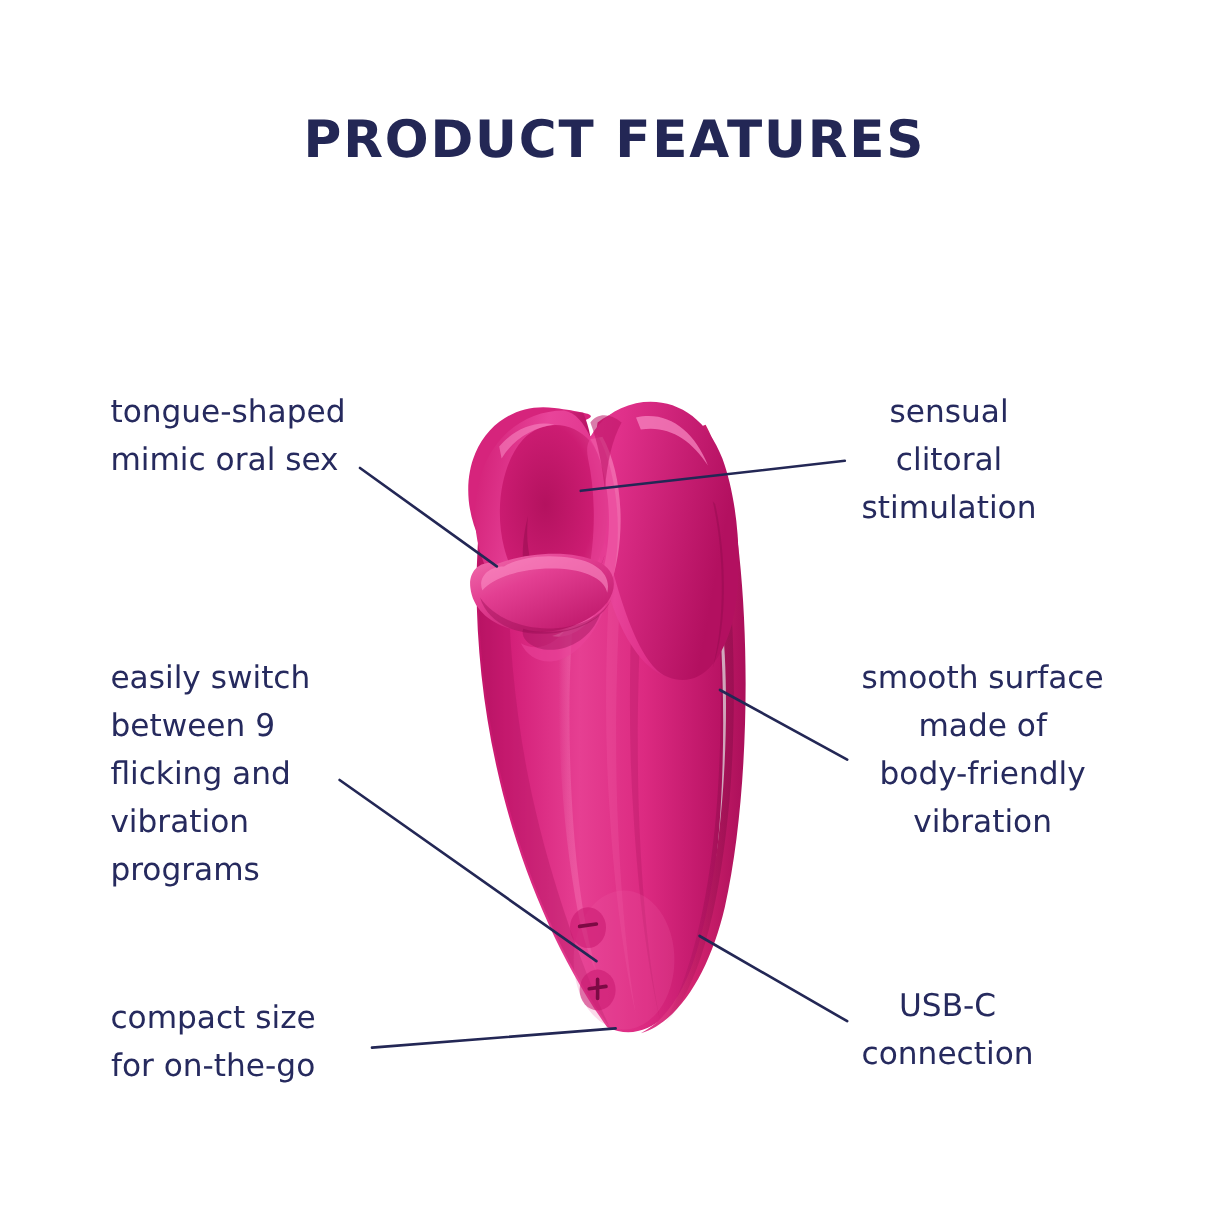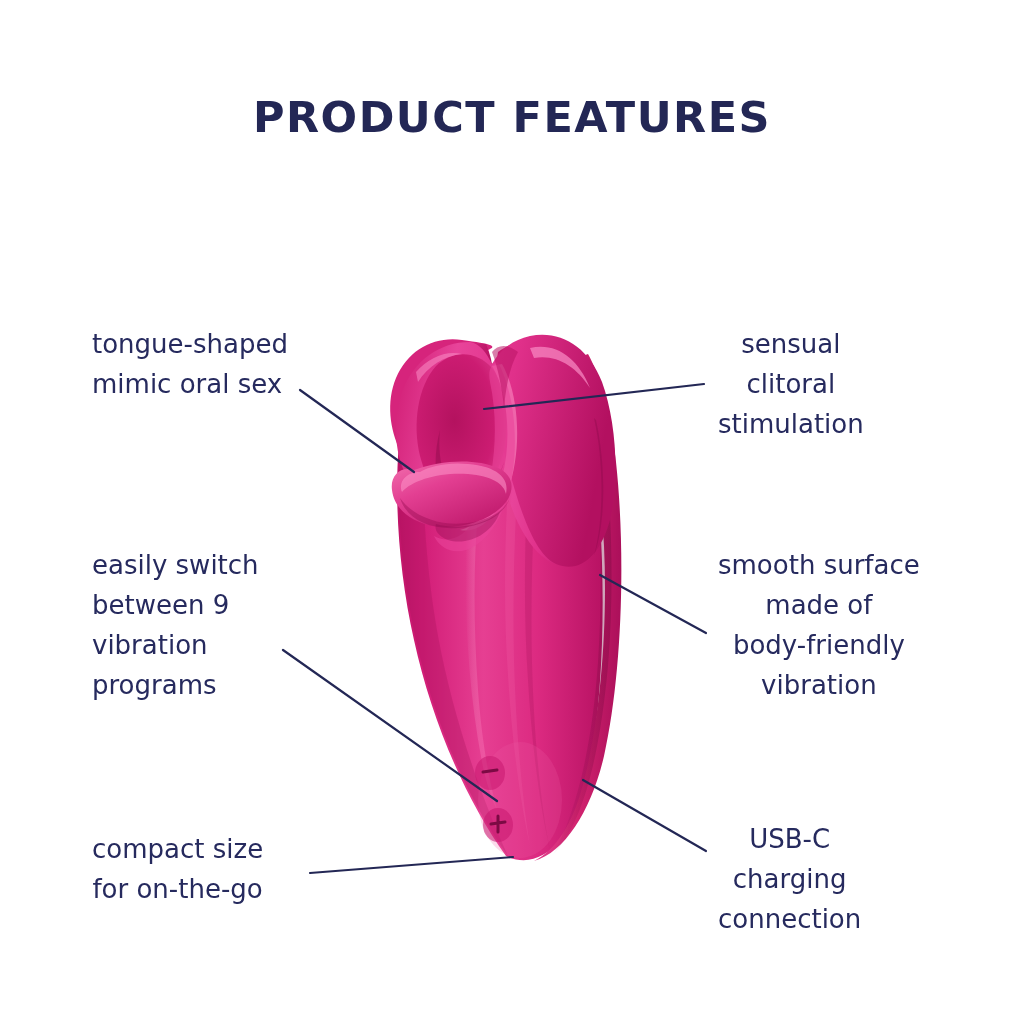--- a/index.html
+++ b/index.html
@@ -276,20 +276,21 @@
   </svg>
 
   <div class="callout left" id="lbl-tongue">
     <span class="ln">tongue-shaped</span>
     <span class="ln">mimic oral sex</span>
   </div>
 
   <div class="callout left" id="lbl-switch">
     <span class="ln">easily switch</span>
     <span class="ln">between 9</span>
+    <span class="ln">flicking and</span>
     <span class="ln">vibration</span>
     <span class="ln">programs</span>
   </div>
 
   <div class="callout left" id="lbl-compact">
     <span class="ln">compact size</span>
     <span class="ln">for on-the-go</span>
   </div>
 
   <div class="callout right" id="lbl-sensual">
@@ -300,17 +301,16 @@
 
   <div class="callout right" id="lbl-smooth">
     <span class="ln">smooth surface</span>
     <span class="ln">made of</span>
     <span class="ln">body-friendly</span>
     <span class="ln">vibration</span>
   </div>
 
   <div class="callout right" id="lbl-usbc">
     <span class="ln">USB-C</span>
-    <span class="ln">charging</span>
     <span class="ln">connection</span>
   </div>
 
 </div>
 
 </body></html>

